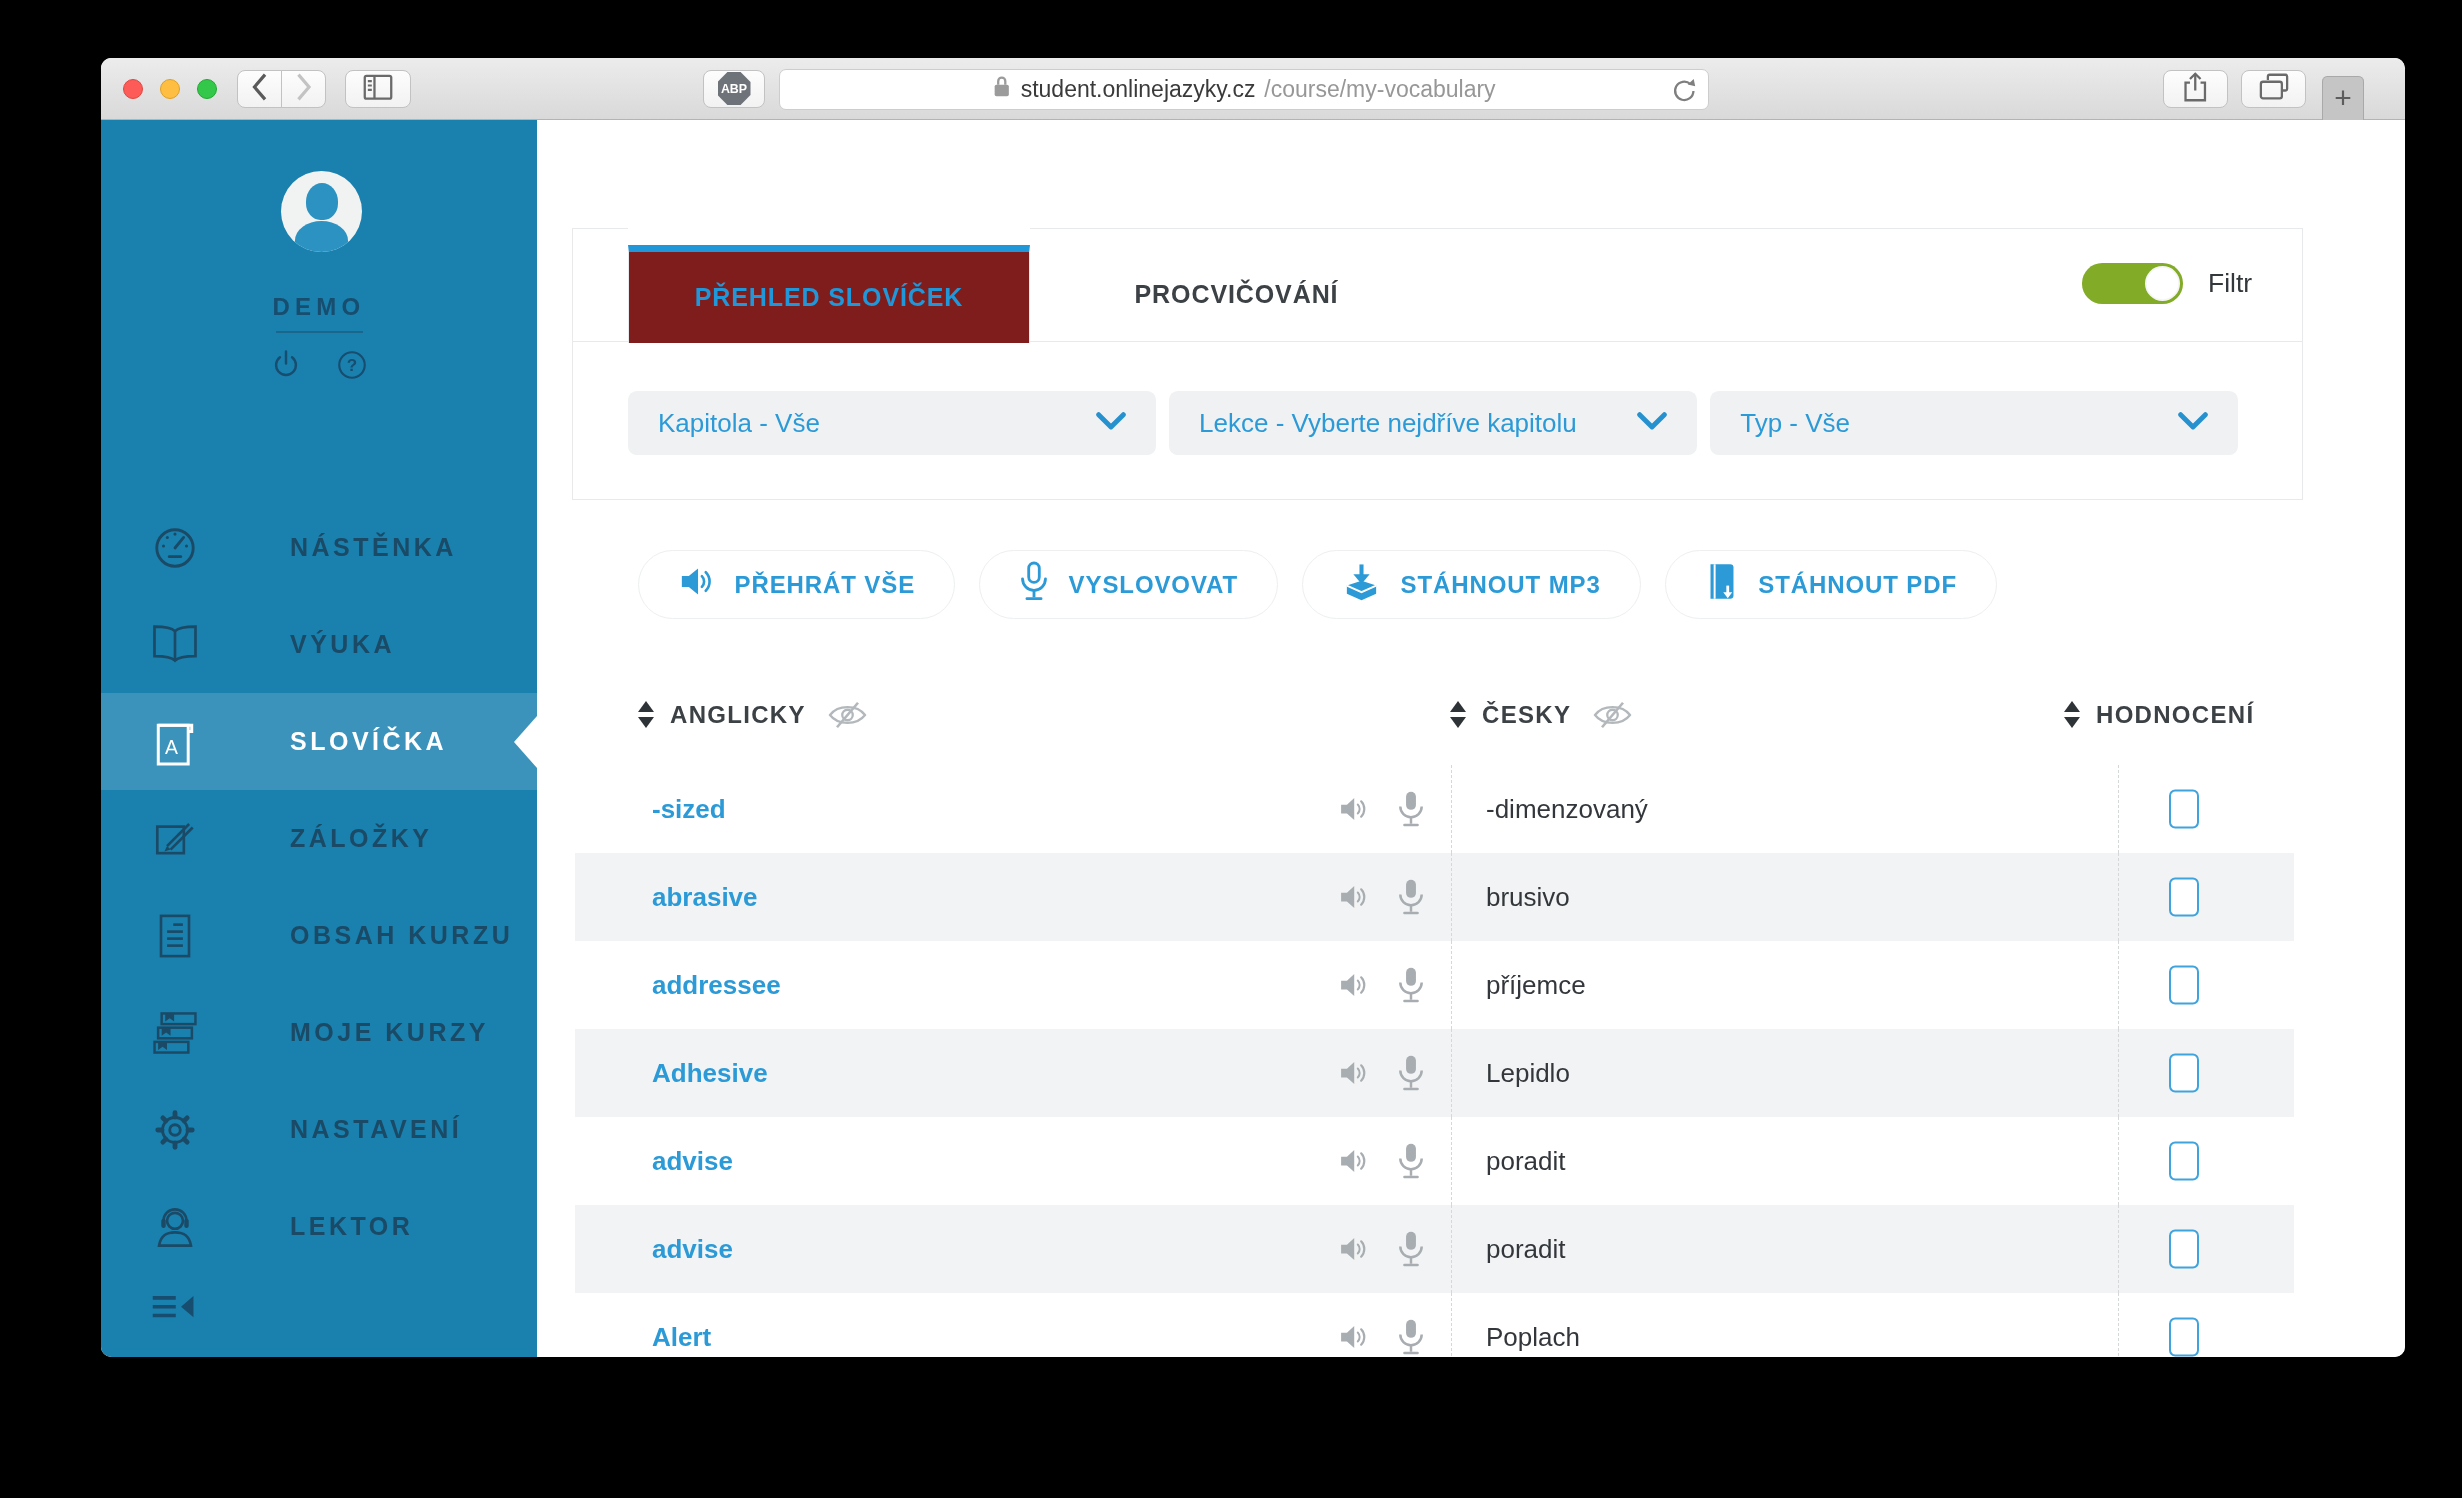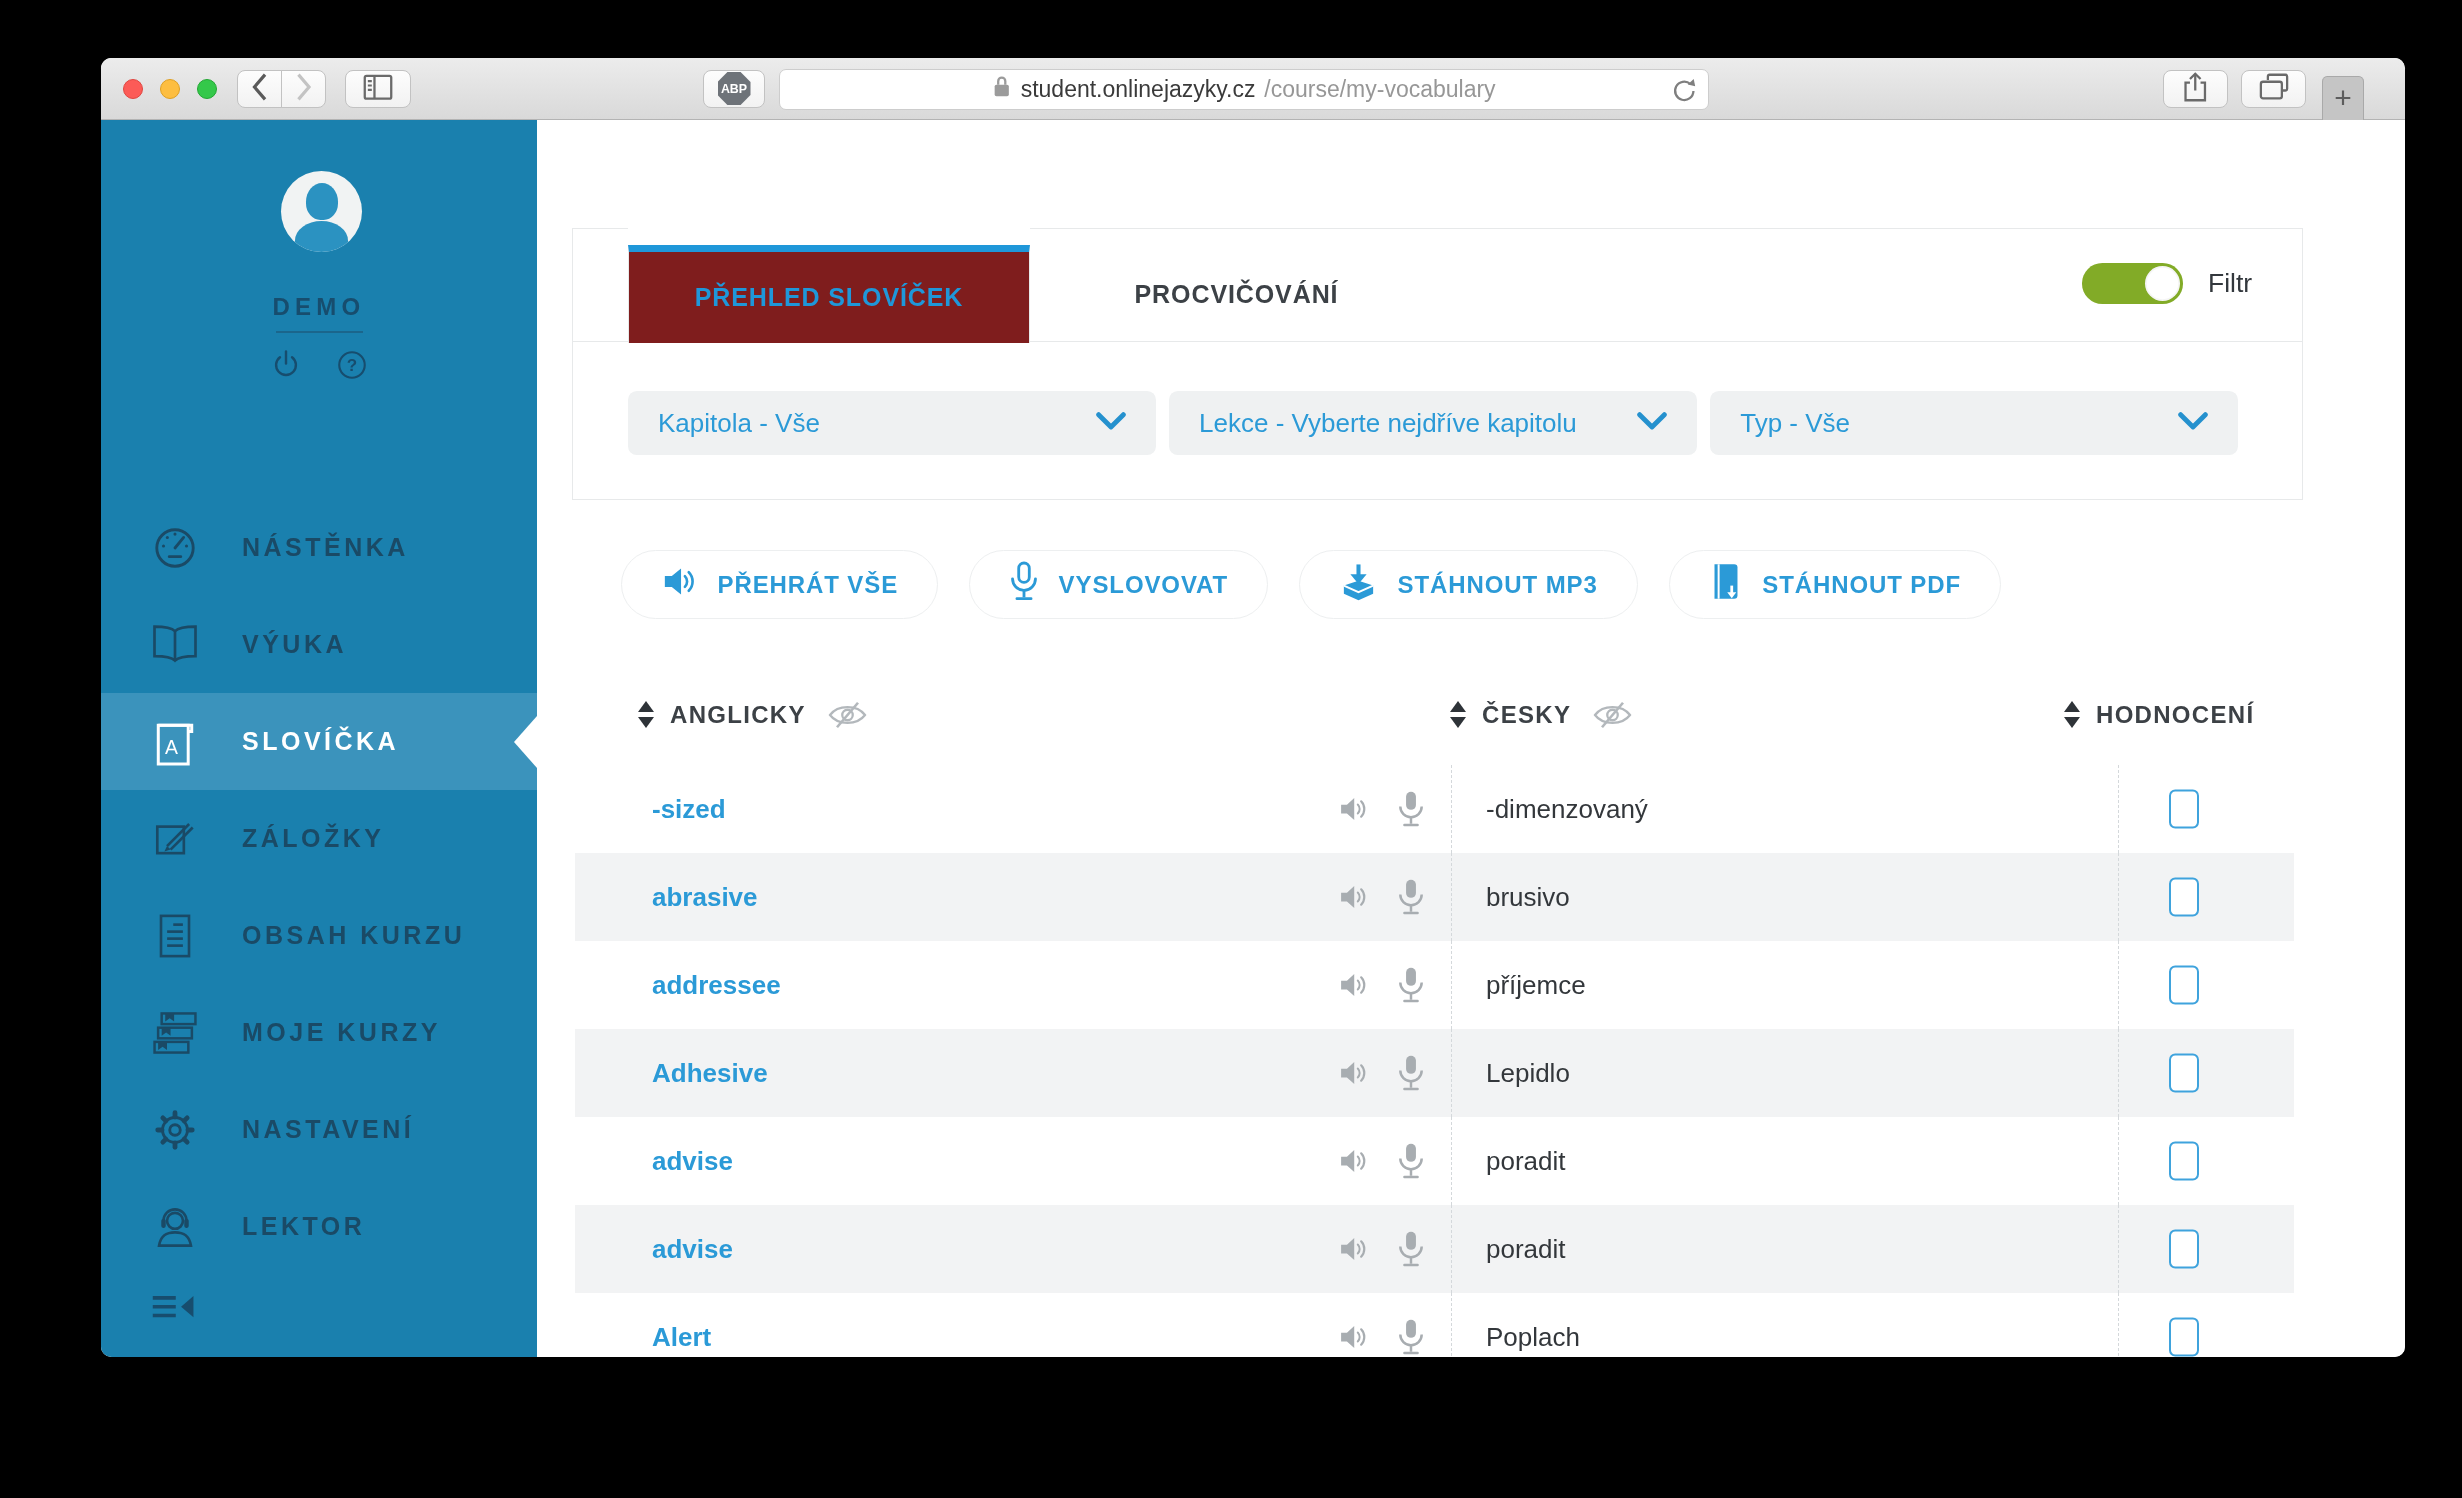--- a/index.html
+++ b/index.html
@@ -68,20 +68,21 @@
   .username{
     position:absolute;top:173px;left:0;width:100%;text-align:center;
     color:#174d6e;font-size:24px;font-weight:600;letter-spacing:5.3px;
   }
   .user-divider{position:absolute;top:211px;left:175px;width:87px;height:1.8px;background:#1b6democrat;background:#1b668c;}
   .user-icons{position:absolute;top:228px;left:0;width:100%;display:flex;justify-content:center;gap:32px;}
   .nav{position:absolute;top:379px;left:0;width:100%;}
   .nav-item{
     position:relative;height:97px;display:flex;align-items:center;padding-left:48px;box-sizing:border-box;
     cursor:pointer;
+    gap:48px;
   }
   .nav-item .nav-icon{width:51px;display:flex;justify-content:center;}
   .nav-item .nav-label{
     margin-left:42px;color:#1a4a66;font-size:25px;font-weight:600;letter-spacing:3.5px;
   }
   .nav-item.active{background:var(--sidebar-active-bg,#3b93bc);}
   .nav-item.active .nav-label{color:#ffffff;}
   .nav-item.active::after{
     content:"";position:absolute;right:0;top:50%;transform:translateY(-50%);
     width:0;height:0;border:26.5px solid transparent;border-right:23px solid #ffffff;border-left:none;
@@ -120,21 +121,21 @@
     color:#33383d;font-size:26.5px;
   }
   .dropdown-row{position:absolute;left:55px;right:64px;top:162px;display:flex;gap:13.3px;}
   .dropdown{
     flex:1;height:64px;border-radius:8.8px;background:#eff1f2;box-sizing:border-box;
     display:flex;align-items:center;padding:0 30px;cursor:pointer;
     color:var(--accent,#2b9ad7);font-size:26px;
   }
   .dropdown .dd-label{flex:1;}
   
-  .actions{position:absolute;left:84px;top:430px;display:flex;gap:31px;}
+  .actions{position:absolute;left:101px;top:430px;display:flex;gap:24px;}
   .action-btn{
     height:69px;border-radius:35px;border:1.8px solid #edeff0;background:#fff;box-sizing:border-box;
     display:flex;align-items:center;gap:19.5px;padding:0 39px;cursor:pointer;
     color:var(--accent,#2b9ad7);font-size:24px;font-weight:bold;letter-spacing:0.9px;
   }
   
   .thead{position:absolute;left:0;top:577px;width:100%;height:35px;}
   .th-group{position:absolute;display:flex;align-items:center;height:35px;}
   .th-anglicky{left:101px;}
   .th-cesky{left:913px;}

